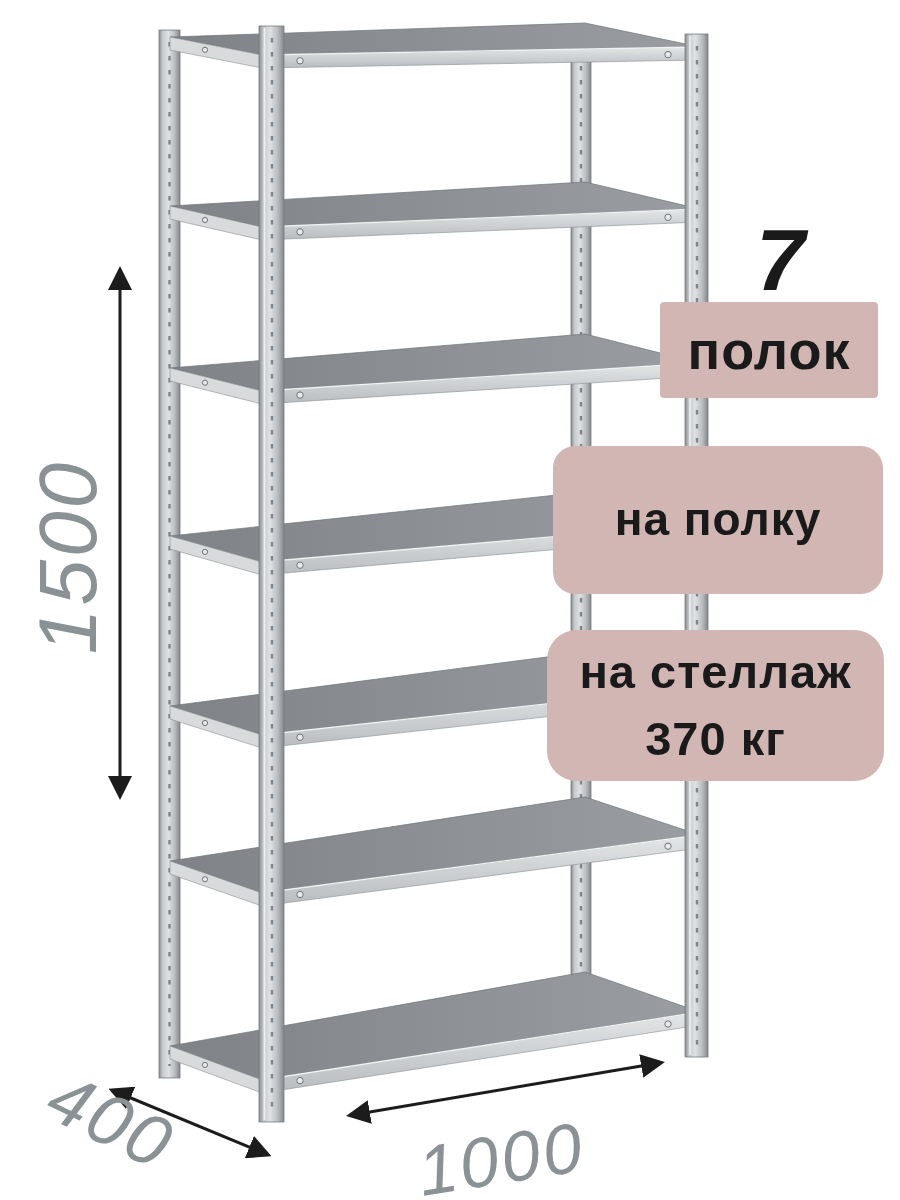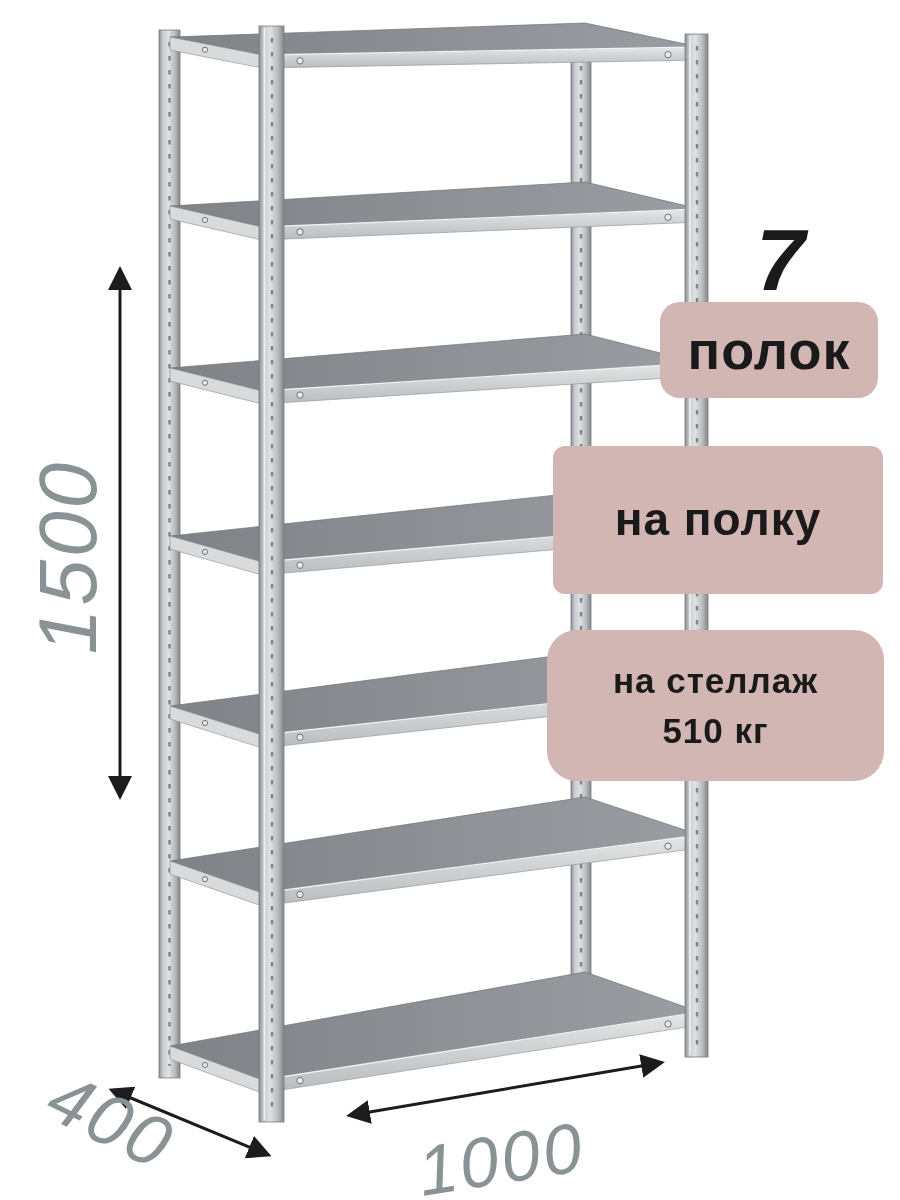--- a/index.html
+++ b/index.html
@@ -24,25 +24,25 @@
   .dim-text{fill:var(--dimension-text,#8b9295);font-family:"Liberation Sans",sans-serif;
             font-style:italic;letter-spacing:3px;}
 
   
   .num7{position:absolute;left:733px;top:216px;width:95px;text-align:center;
         font-family:"Liberation Sans",sans-serif;font-style:italic;font-weight:700;
         font-size:88px;line-height:1;color:var(--badge-text,#1a1a1a);}
   .badge{position:absolute;background:var(--badge-bg,#d1b6b4);color:var(--badge-text,#1a1a1a);
          display:flex;flex-direction:column;align-items:center;justify-content:center;
          font-weight:700;font-family:"Liberation Sans",sans-serif;letter-spacing:1px;}
-  .badge-count{left:660px;top:302px;width:218px;height:96px;border-radius:20px;font-size:54px;justify-content:center;}
-  .badge-per-shelf{left:553px;top:446px;width:330px;height:148px;border-radius:12px;
+  .badge-count{left:660px;top:302px;width:218px;height:96px;border-radius:4px;font-size:54px;justify-content:center;}
+  .badge-per-shelf{left:553px;top:446px;width:330px;height:148px;border-radius:22px;
                    font-size:46px;line-height:1.42;}
   .badge-per-rack{left:547px;top:630px;width:337px;height:151px;border-radius:30px;
-                  font-size:35px;line-height:1.42;}
+                  font-size:47px;line-height:1.42;}
 </style>
 </head>
 <body>
 
 <div class="stage">
 
   <svg id="rack-svg" width="900" height="1200" viewBox="0 0 900 1200">
     <defs>
       <linearGradient id="gPost" x1="0" y1="0" x2="1" y2="0">
         <stop offset="0" style="stop-color:#888d91"></stop>
@@ -171,16 +171,16 @@
   <div class="badge badge-count">
     <span>полок</span>
   </div>
 
   <div class="badge badge-per-shelf">
     <span>на полку</span>
   </div>
 
   <div class="badge badge-per-rack">
     <span>на стеллаж</span>
-    <span>510 кг</span>
+    <span>370 кг</span>
   </div>
 
 </div>
 
 </body></html>

